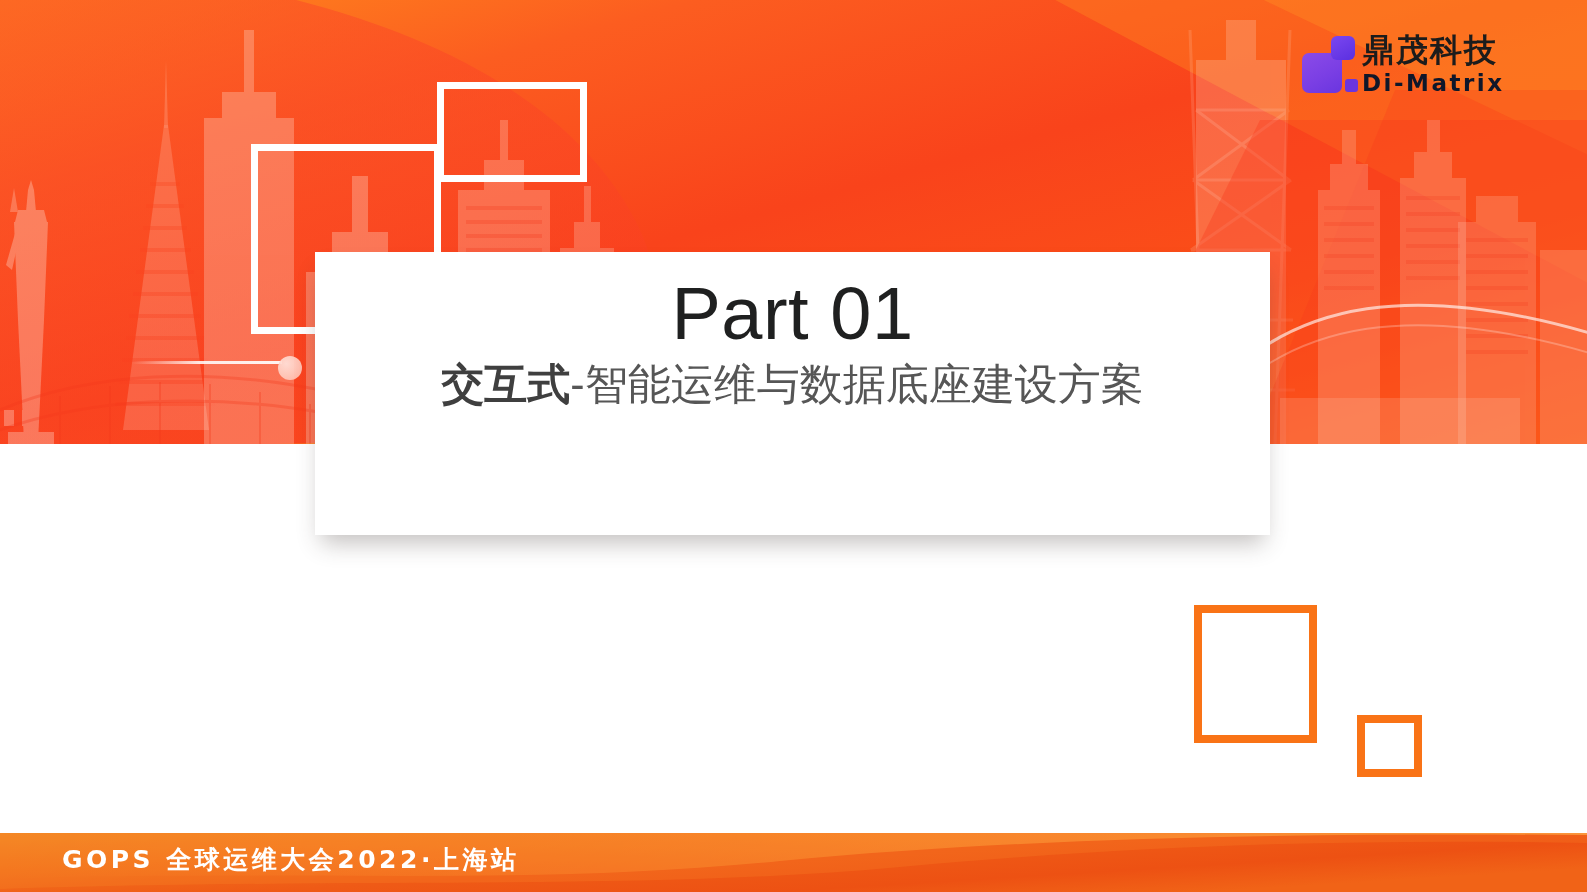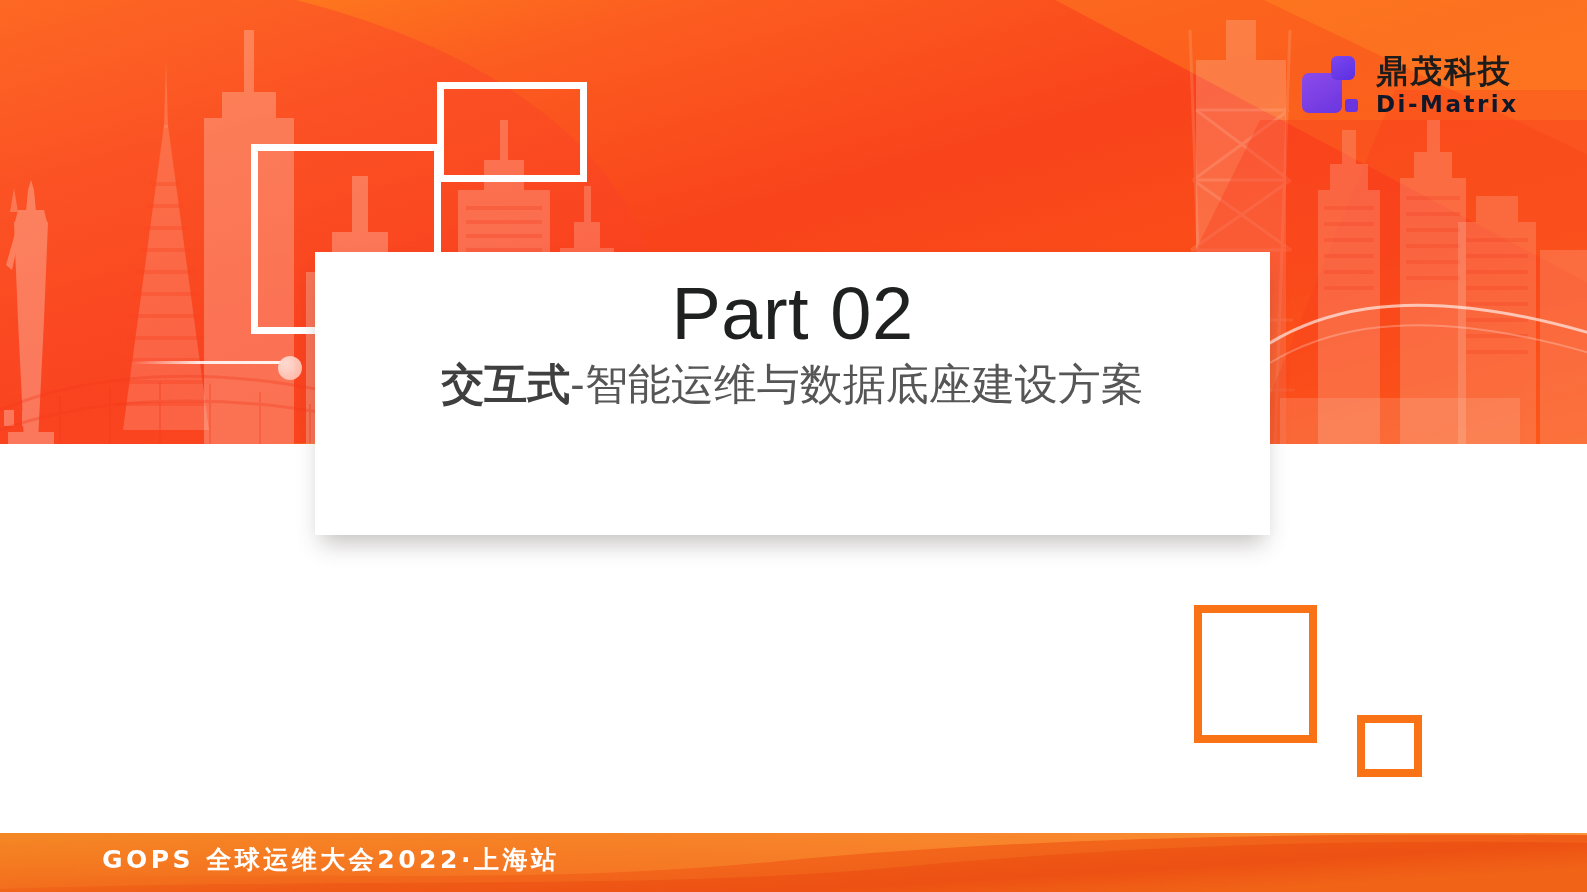--- a/index.html
+++ b/index.html
@@ -90,22 +90,22 @@
     font-weight: 400;
   }
   .subtitle b { font-weight: 700; color: #3f3f3f; }
 
   
   .logo {
     position: absolute;
     left: 1300px; top: 34px;
     width: 230px; height: 82px;
     display: flex;
-    align-items: flex-end;
-    gap: 14px;
+    align-items: flex-start;
+    gap: 0;
   }
   .logo-mark { position: relative; width: 62px; height: 62px; flex: 0 0 62px; }
   .lm { position: absolute; border-radius: 7px; }
   .lm.big   { left: 2px;  top: 19px; width: 40px; height: 40px;
               background: linear-gradient(150deg, #8B4BE8 0%, #7B3FE4 55%, #6A35DF 100%); }
   .lm.med   { left: 31px; top: 2px;  width: 24px; height: 24px; border-radius: 6px;
               background: linear-gradient(150deg, #7B47F0 0%, #5B2FE0 100%); }
   .lm.tiny  { left: 45px; top: 45px; width: 13px; height: 13px; border-radius: 3px;
               background: #6A35DF; }
   .logo-text { display: flex; flex-direction: column; justify-content: center; line-height: 1; }
@@ -134,21 +134,20 @@
     position: absolute;
     left: 62px; top: 0;
     height: 52px;
     display: flex; align-items: center;
     color: #ffffff;
     font-size: 25px;
     font-weight: 600;
     letter-spacing: 3.5px;
     white-space: nowrap;
     font-family: "DejaVu Sans", "Liberation Sans", sans-serif;
-    margin-left: 40px;
   }
 </style>
 </head>
 <body>
 
 <div id="slide">
 
   <div class="band">
     <svg class="band-svg" viewBox="0 0 1587 444" preserveAspectRatio="none">
       <defs>
@@ -413,21 +412,21 @@
       <span class="lm med"></span>
       <span class="lm tiny"></span>
     </div>
     <div class="logo-text">
       <span class="logo-cn">鼎茂科技</span>
       <span class="logo-en">Di-Matrix</span>
     </div>
   </div>
 
   <div class="card">
-    <div class="part-label">Part 02</div>
+    <div class="part-label">Part 01</div>
     <div class="subtitle"><b>交互式</b><span>-智能运维与数据底座建设方案</span></div>
   </div>
 
   <div class="orect big"></div>
   <div class="orect small"></div>
 
   <div class="footer">
     <svg class="footer-svg" viewBox="0 0 1587 59" preserveAspectRatio="none">
       <defs>
         <linearGradient id="gFoot" x1="0" y1="0" x2="1" y2="0.6">

